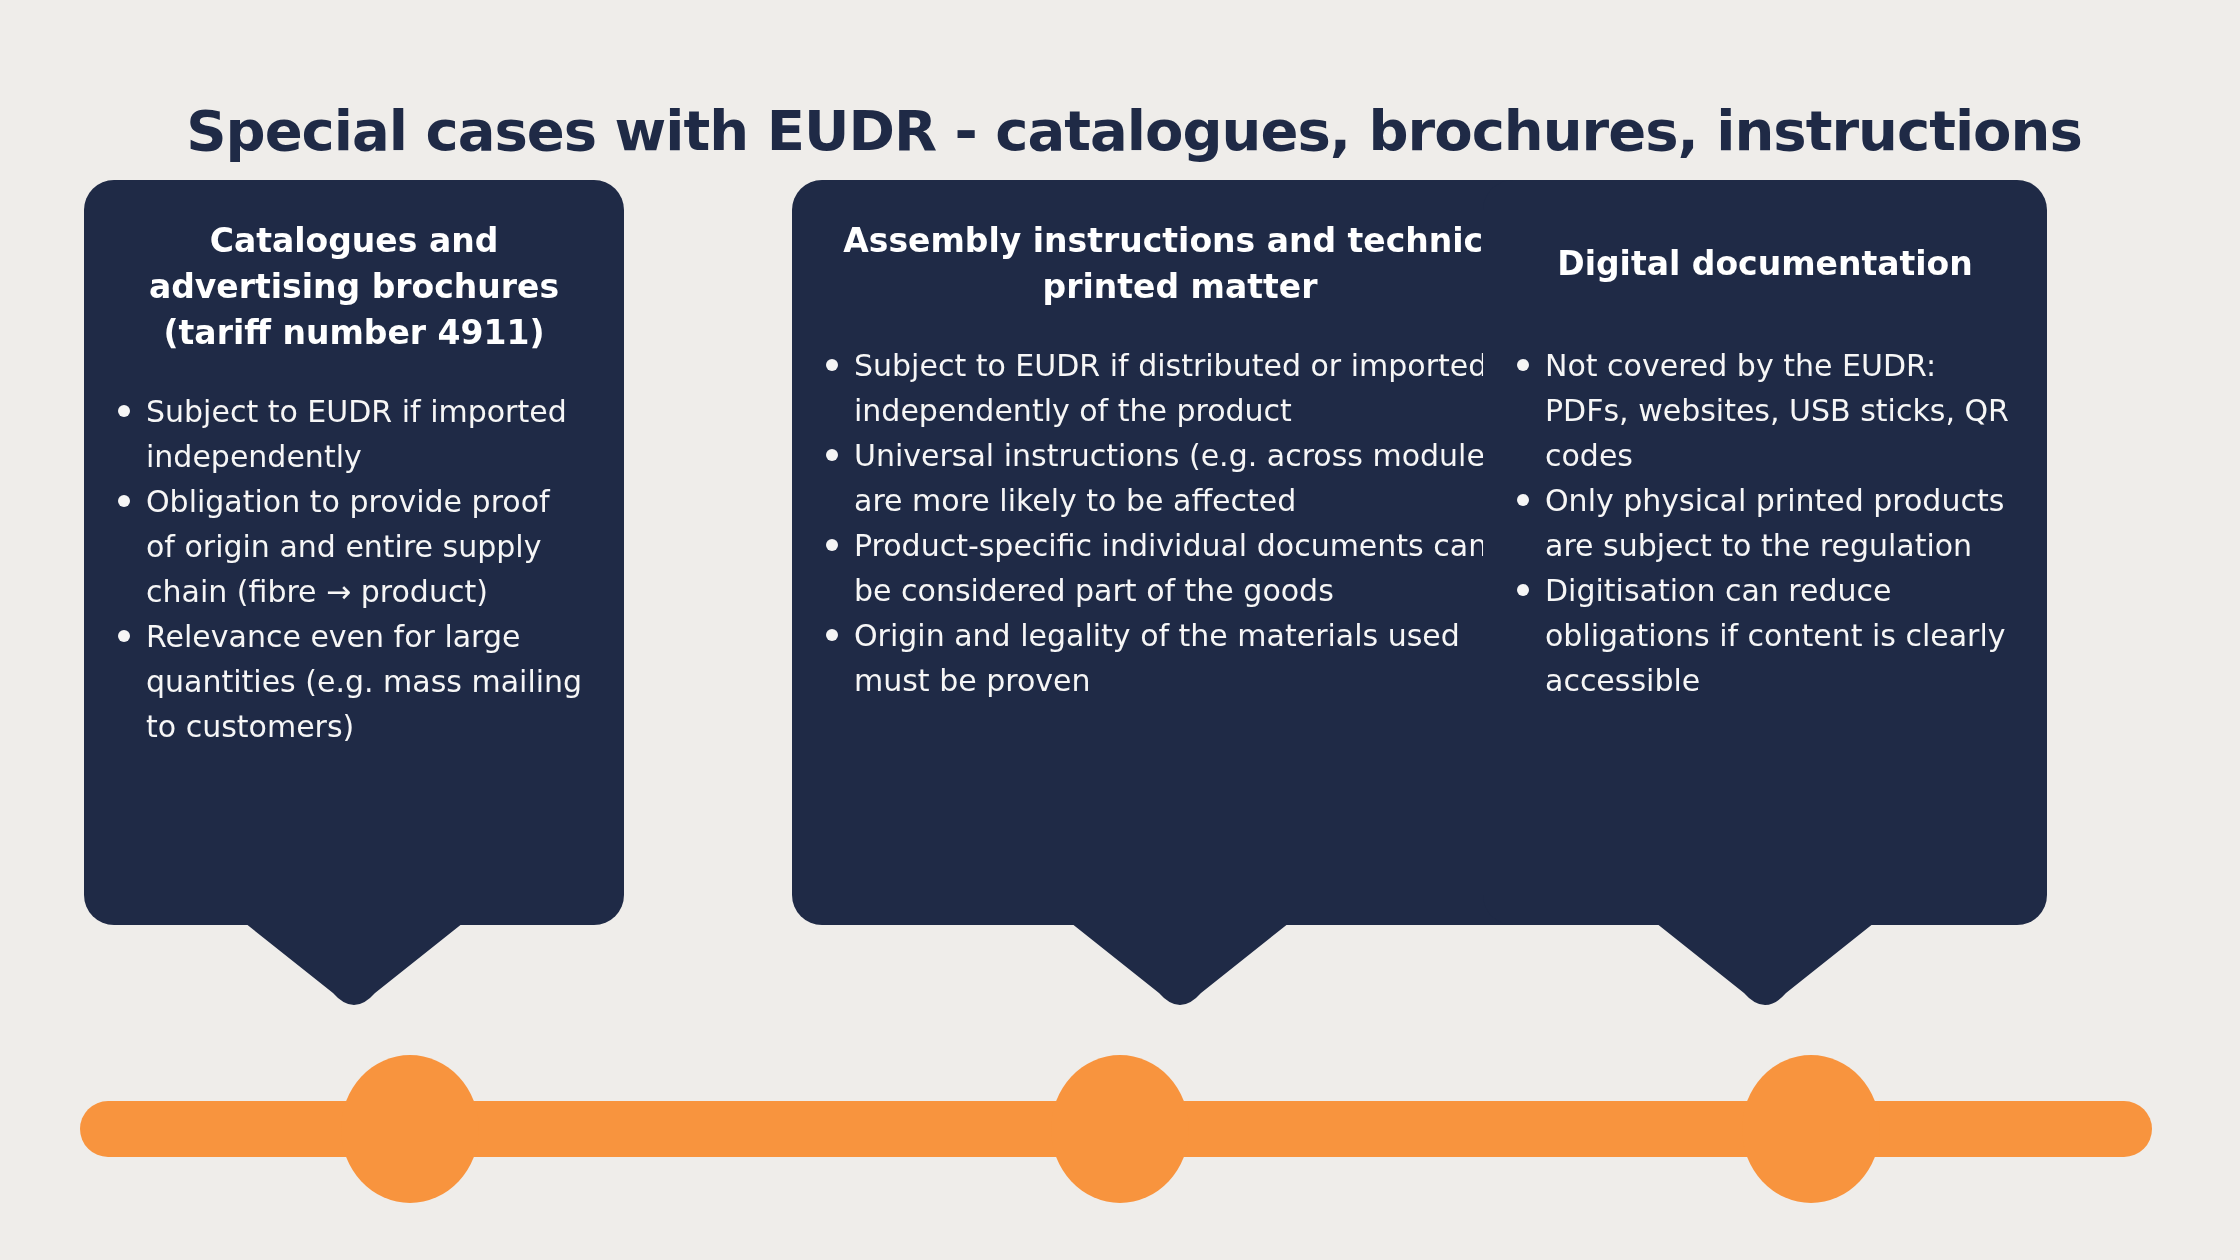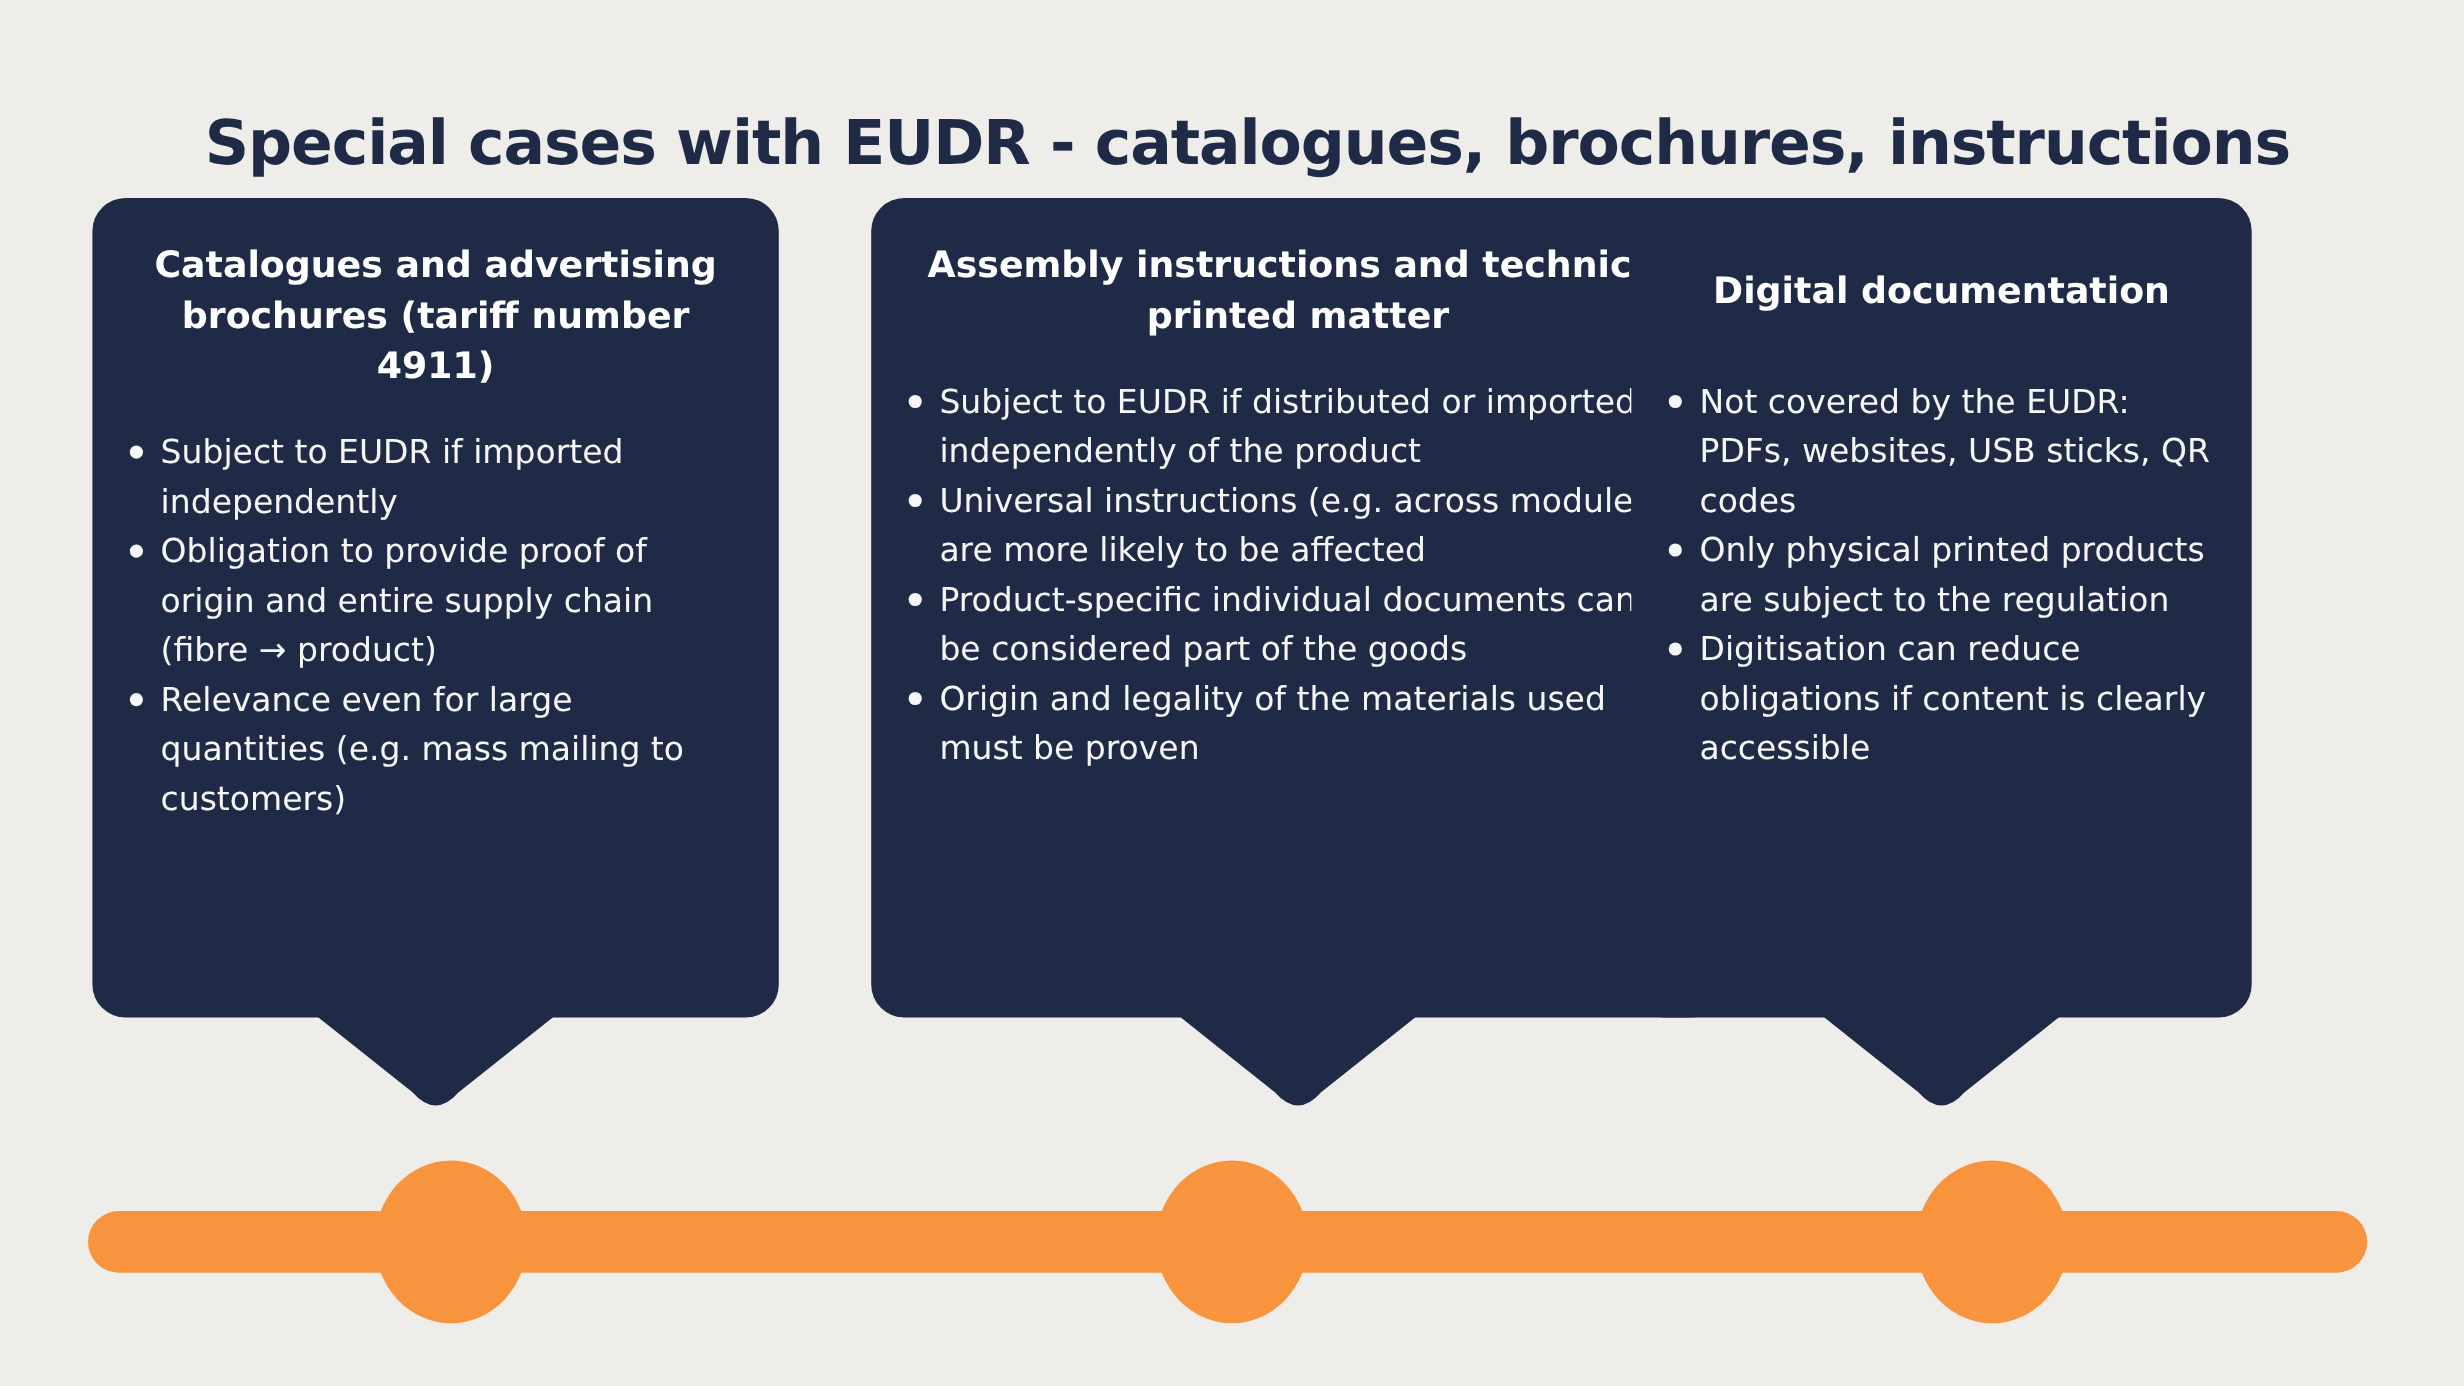--- a/index.html
+++ b/index.html
@@ -30,21 +30,21 @@
   .card {
     position: absolute;
     top: 180px;
     height: 745px;
     background: #1F2A46;
     border-radius: 30px;
     color: #F6F6F6;
     box-sizing: border-box;
     padding-top: 38px;
   }
-  .card-1 { left: 84px;   width: 624px; }
+  .card-1 { left: 84px;   width: 540px; }
   .card-2 { left: 792px;  width: 776px; }
   .card-3 { left: 1483px; width: 564px; }
   .card-title {
     margin: 0 26px;
     min-height: 92px;
     display: flex;
     align-items: center;
     justify-content: center;
     text-align: center;
     font-size: 33px;

